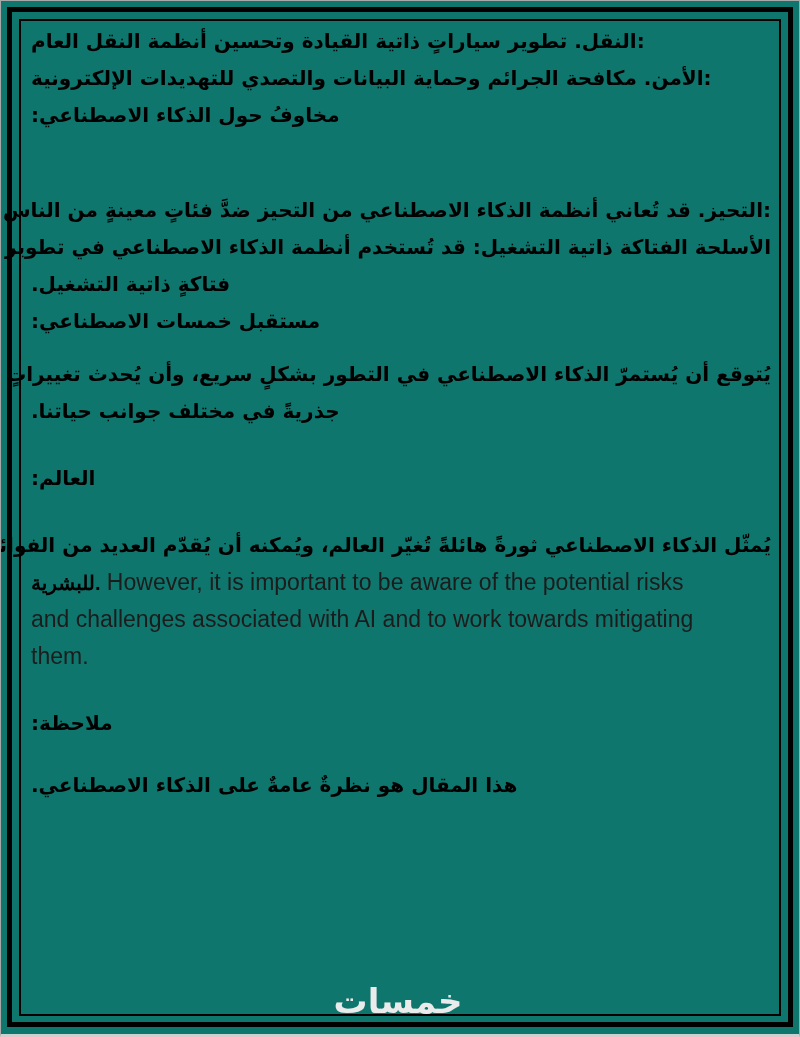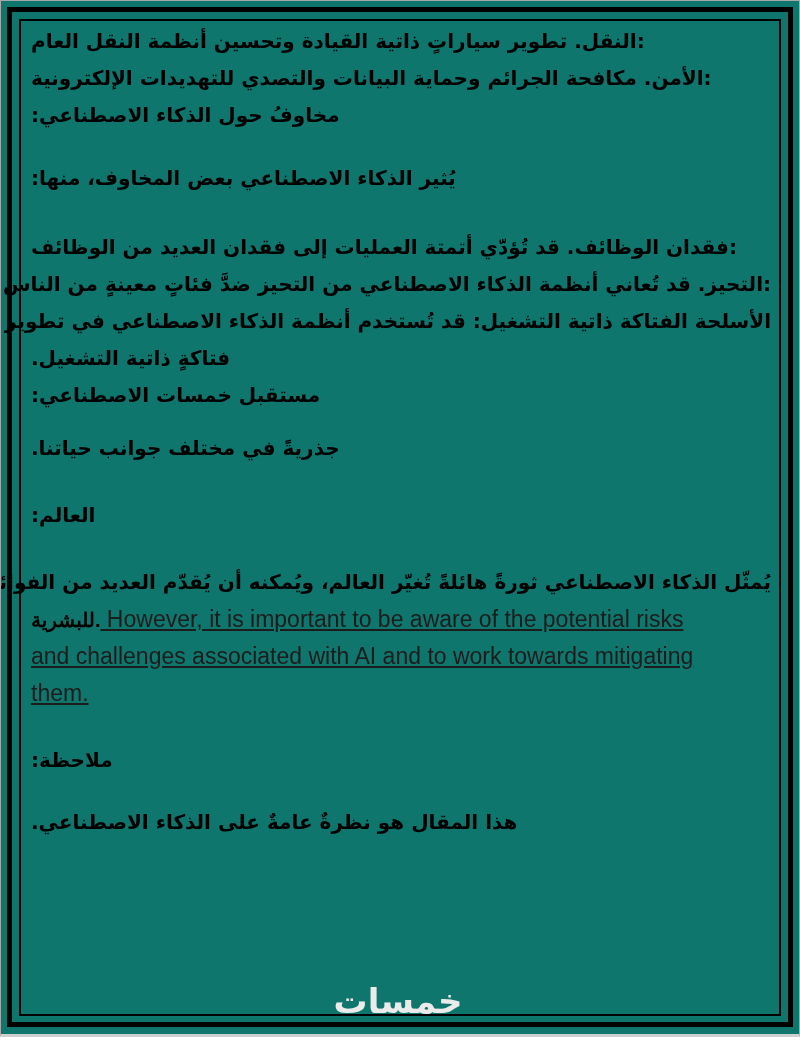--- a/index.html
+++ b/index.html
@@ -39,21 +39,20 @@
     font-size: 20px;
     font-weight: bold;
     color: #000000;
     font-family: "DejaVu Sans", sans-serif;
   }
   .en-line, .en-seg {
     font-family: "Liberation Sans", "DejaVu Sans", sans-serif;
     font-weight: normal;
     font-size: 23px;
     color: #1c1c1c;
-    text-decoration: underline;
   }
   .ar-seg {
     font-family: Liberation Sans, sans-serif;
     font-weight: bold;
     font-size: 20px;
     color: #000000;
   }
   .sp-16 { height: 16px; } .sp-25 { height: 25px; } .sp-26 { height: 26px; }
   .sp-30 { height: 30px; } .sp-32 { height: 32px; }
   .watermark {
@@ -76,32 +75,31 @@
   <div class="frame-outer"></div>
   <div class="frame-inner"></div>
 
   <div class="content">
     <div class="line" dir="rtl">:النقل. تطوير سياراتٍ ذاتية القيادة وتحسين أنظمة النقل العام</div>
     <div class="line" dir="rtl">:الأمن. مكافحة الجرائم وحماية البيانات والتصدي للتهديدات الإلكترونية</div>
     <div class="line" dir="rtl">مخاوفُ حول الذكاء الاصطناعي:</div>
 
     <div class="sp-26"></div>
 
-    <div class="line" dir="rtl">يُثير الذكاء الاصطناعي بعض المخاوف، منها:</div>
 
     <div class="sp-32"></div>
 
-    <div class="line" dir="rtl">:فقدان الوظائف. قد تُؤدّي أتمتة العمليات إلى فقدان العديد من الوظائف</div>
     <div class="line" dir="rtl">:التحيز. قد تُعاني أنظمة الذكاء الاصطناعي من التحيز ضدَّ فئاتٍ معينةٍ من الناس</div>
     <div class="line" dir="rtl">الأسلحة الفتاكة ذاتية التشغيل: قد تُستخدم أنظمة الذكاء الاصطناعي في تطوير أسلحةٍ</div>
     <div class="line" dir="rtl">فتاكةٍ ذاتية التشغيل.</div>
     <div class="line" dir="rtl">مستقبل خمسات الاصطناعي:</div>
 
     <div class="sp-16"></div>
 
+    <div class="line" dir="rtl">يُتوقع أن يُستمرّ الذكاء الاصطناعي في التطور بشكلٍ سريع، وأن يُحدث تغييراتٍ</div>
     <div class="line" dir="rtl">جذريةً في مختلف جوانب حياتنا.</div>
 
     <div class="sp-30"></div>
 
     <div class="line" dir="rtl">العالم:</div>
 
     <div class="sp-30"></div>
 
     <div class="line" dir="rtl">يُمثّل الذكاء الاصطناعي ثورةً هائلةً تُغيّر العالم، ويُمكنه أن يُقدّم العديد من الفوائد</div>
     <div class="line" dir="ltr">

